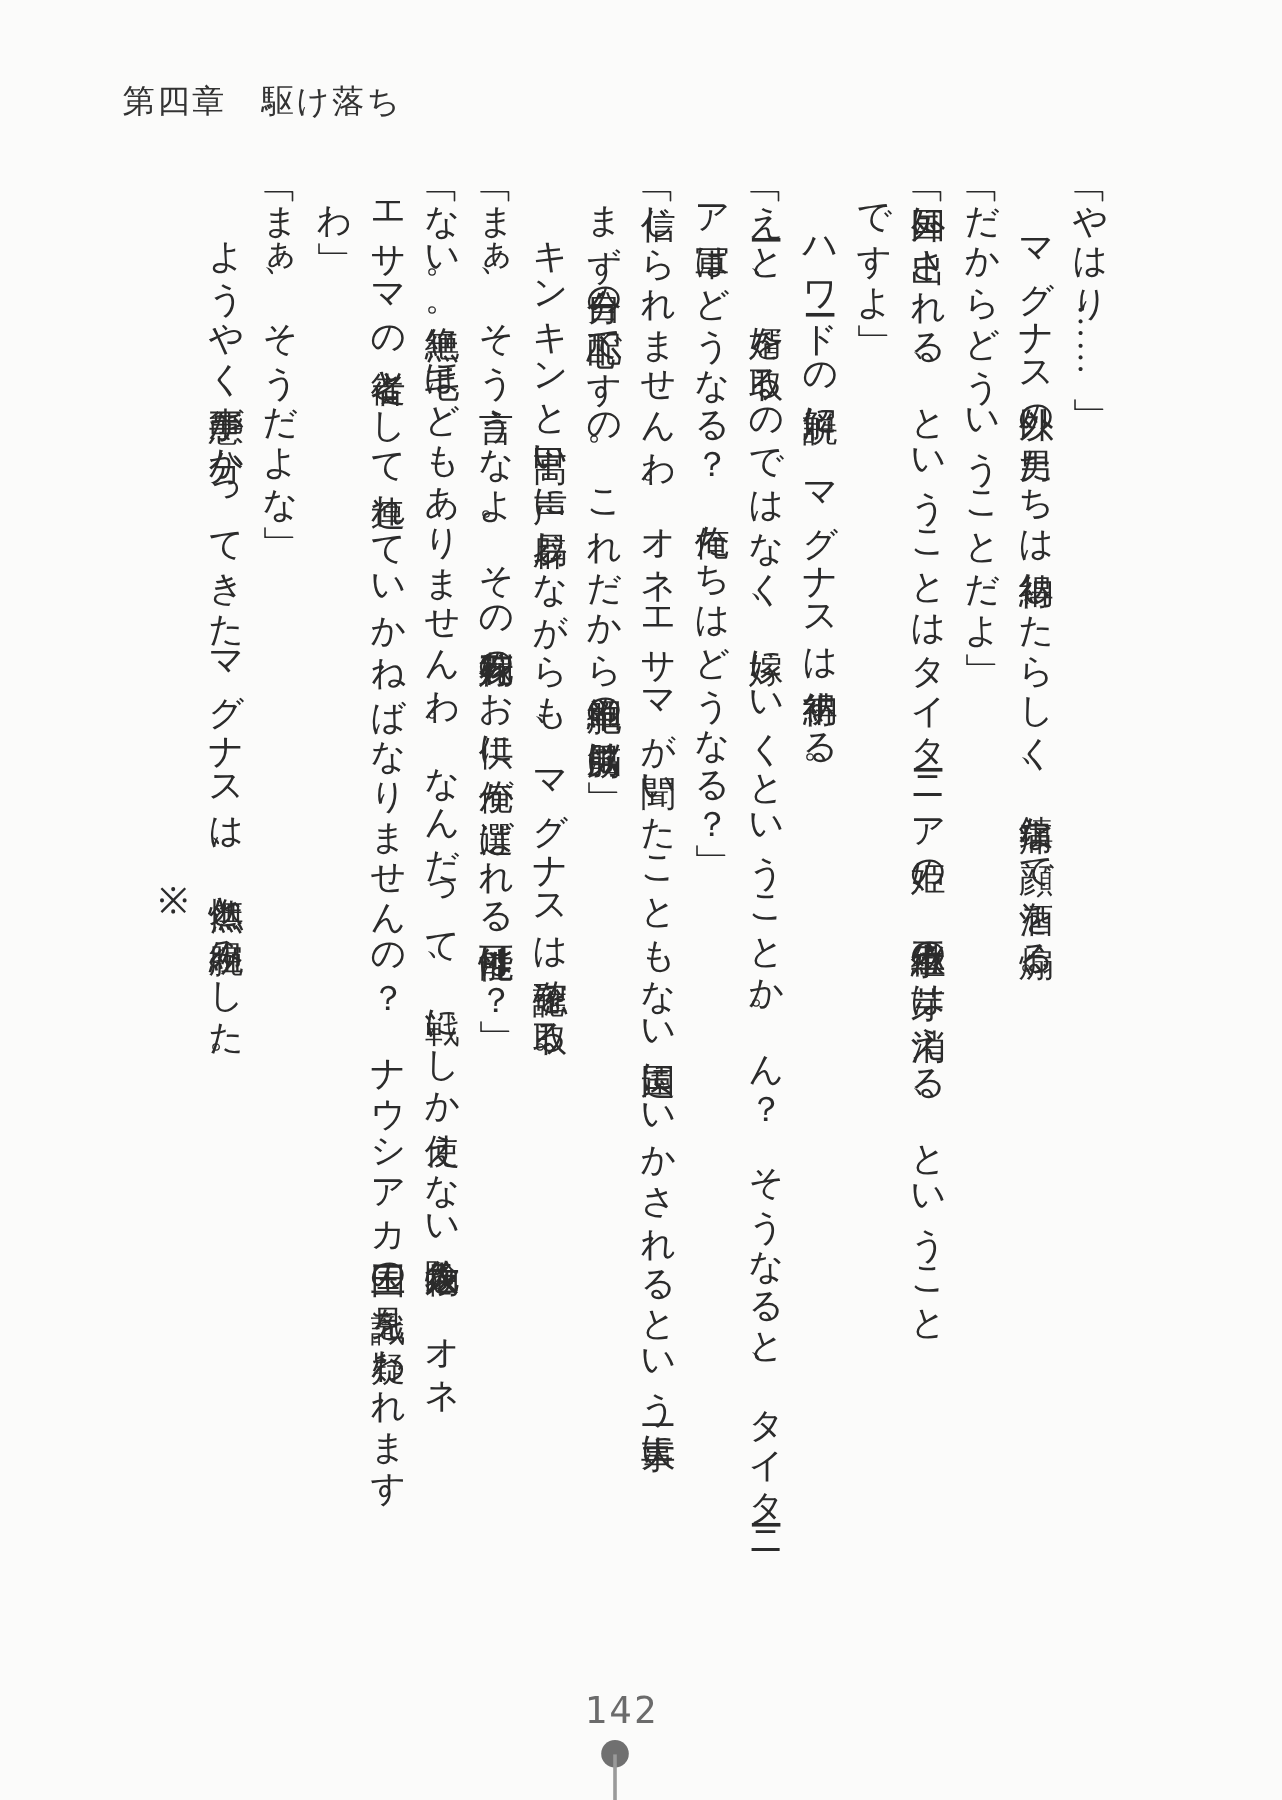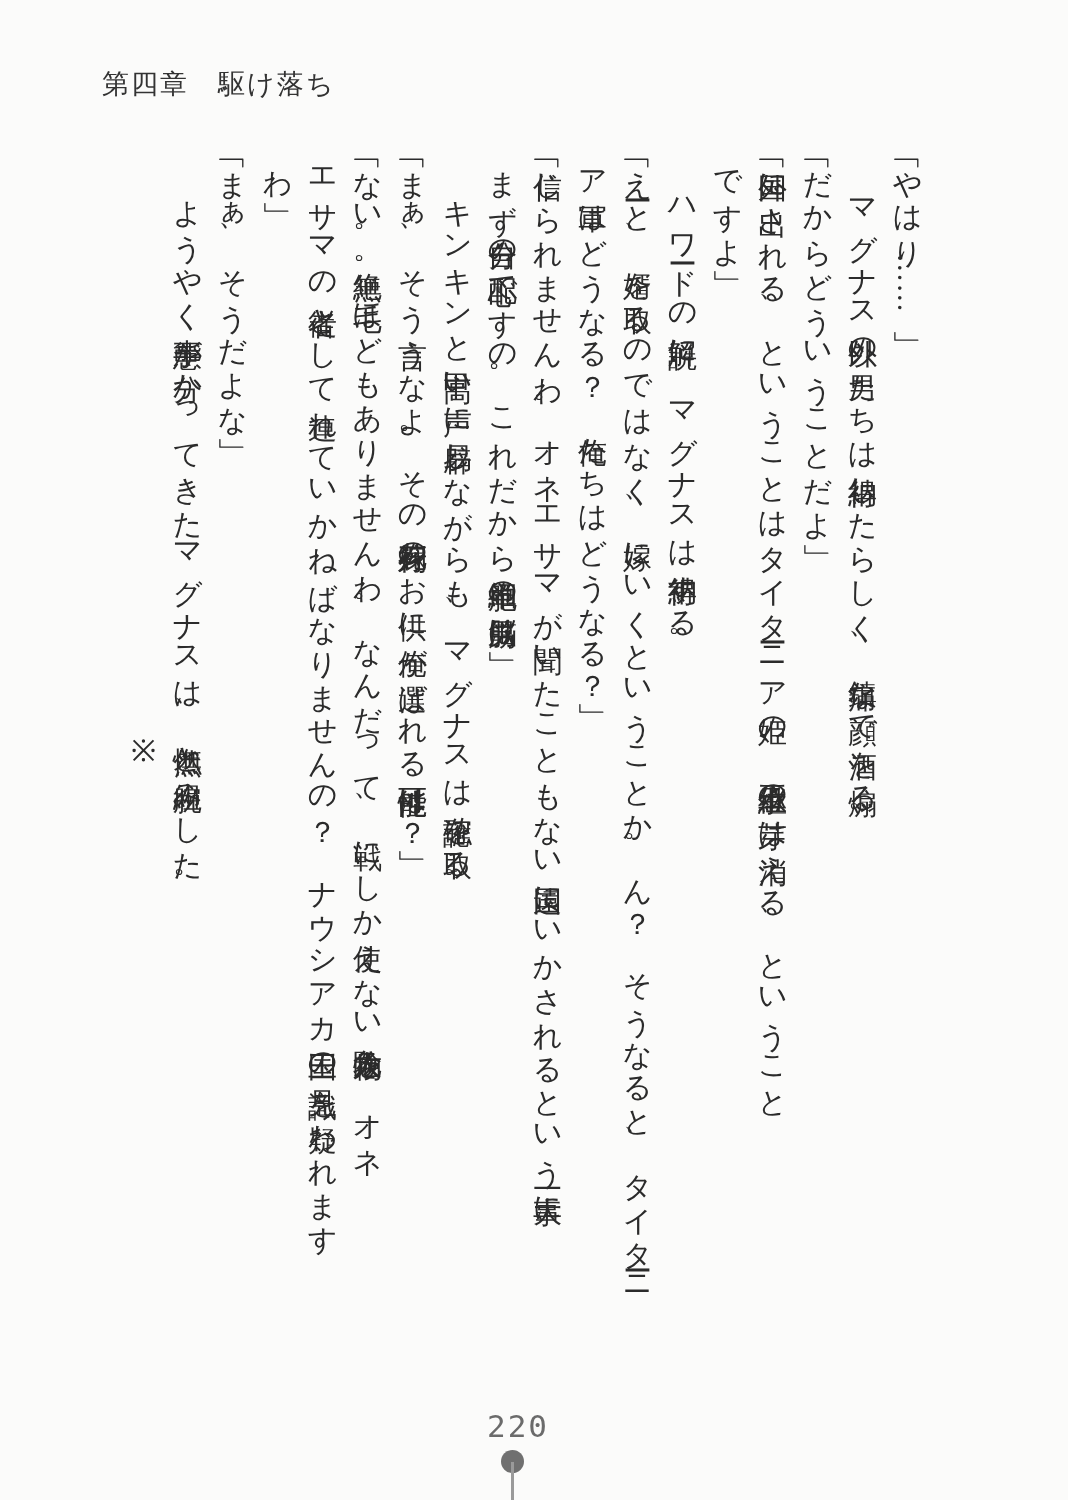--- a/index.html
+++ b/index.html
@@ -95,19 +95,19 @@
       <div class="line">　キンキンと甲高い声に辟易しながらも、マグナスは確認を取る。</div>
       <div class="line">「まぁ、そう言うなよ。その花嫁行列のお供に俺が選ばれる可能性は？」</div>
       <div class="line">「ない。絶無。毛ほどもありませんわ。なんだって、戦にしか使えない危険人物を、オネ</div>
       <div class="line">エサマの従者として連れていかねばなりませんの？　ナウシアカ王国の見識を疑われます</div>
       <div class="line">わ」</div>
       <div class="line">「まぁ、そうだよな」</div>
       <div class="line">　ようやく事態が分かってきたマグナスは、憮然と腕組みした。</div>
       <div class="line scene-break">※</div>
     </div>
 
-  <div class="page-number">220</div>
+  <div class="page-number">142</div>
 
   <div class="page-marker-dot"></div>
 
   <div class="page-marker-line"></div>
 
 </div>
 
 </body></html>

